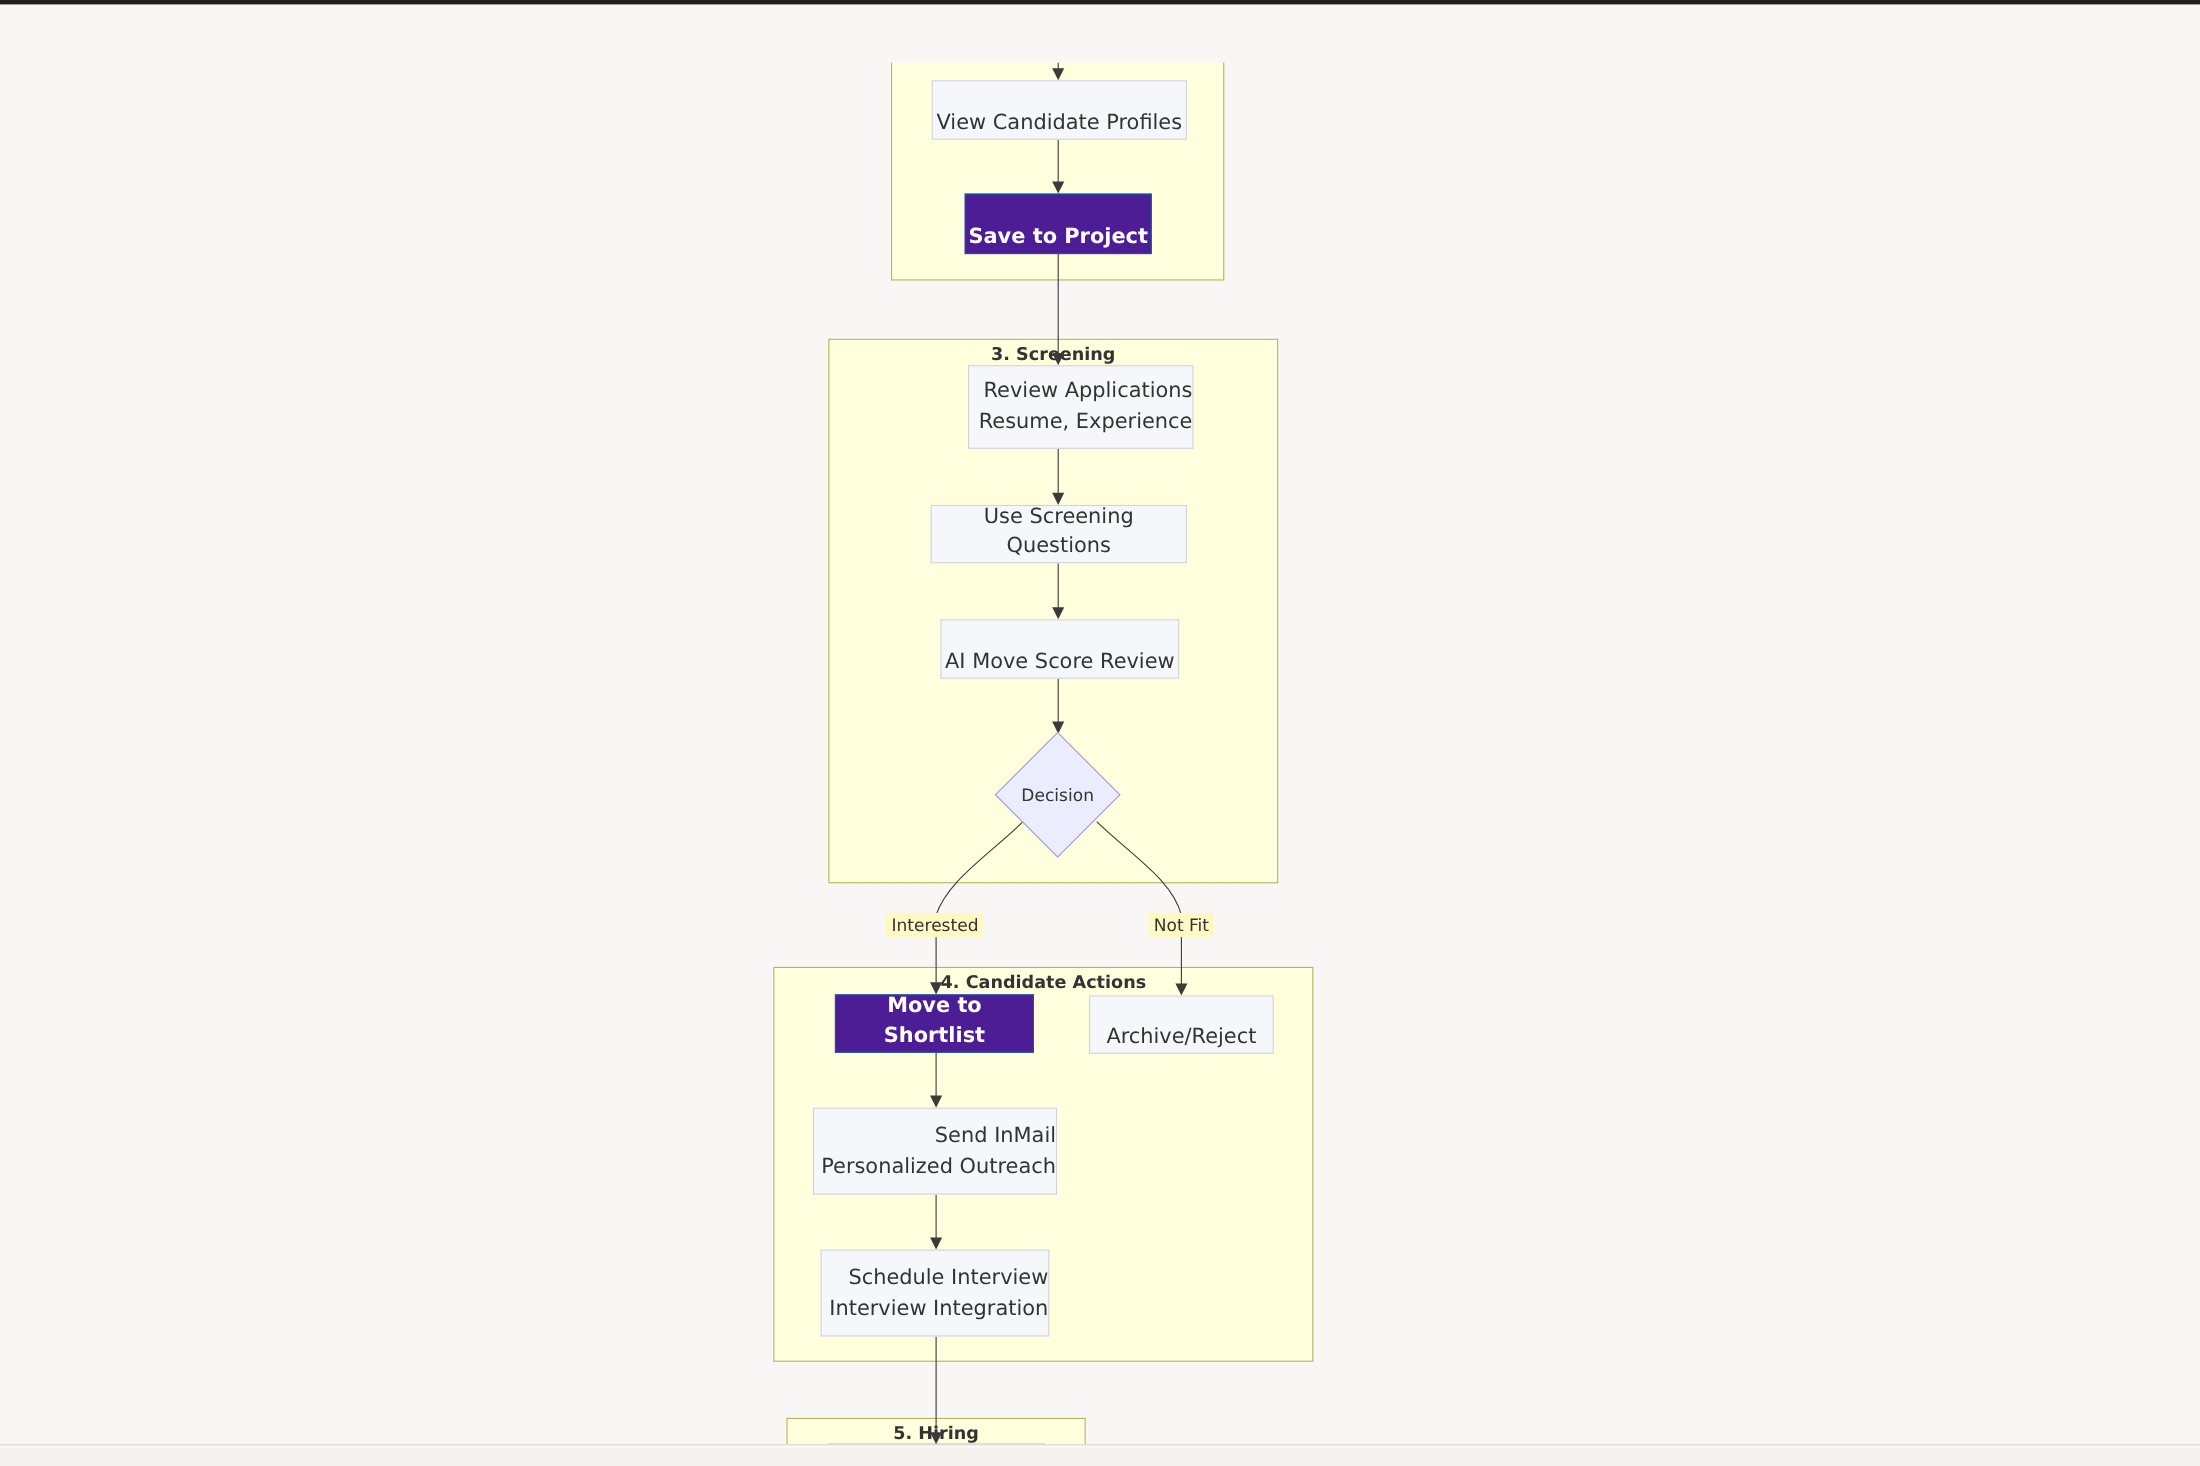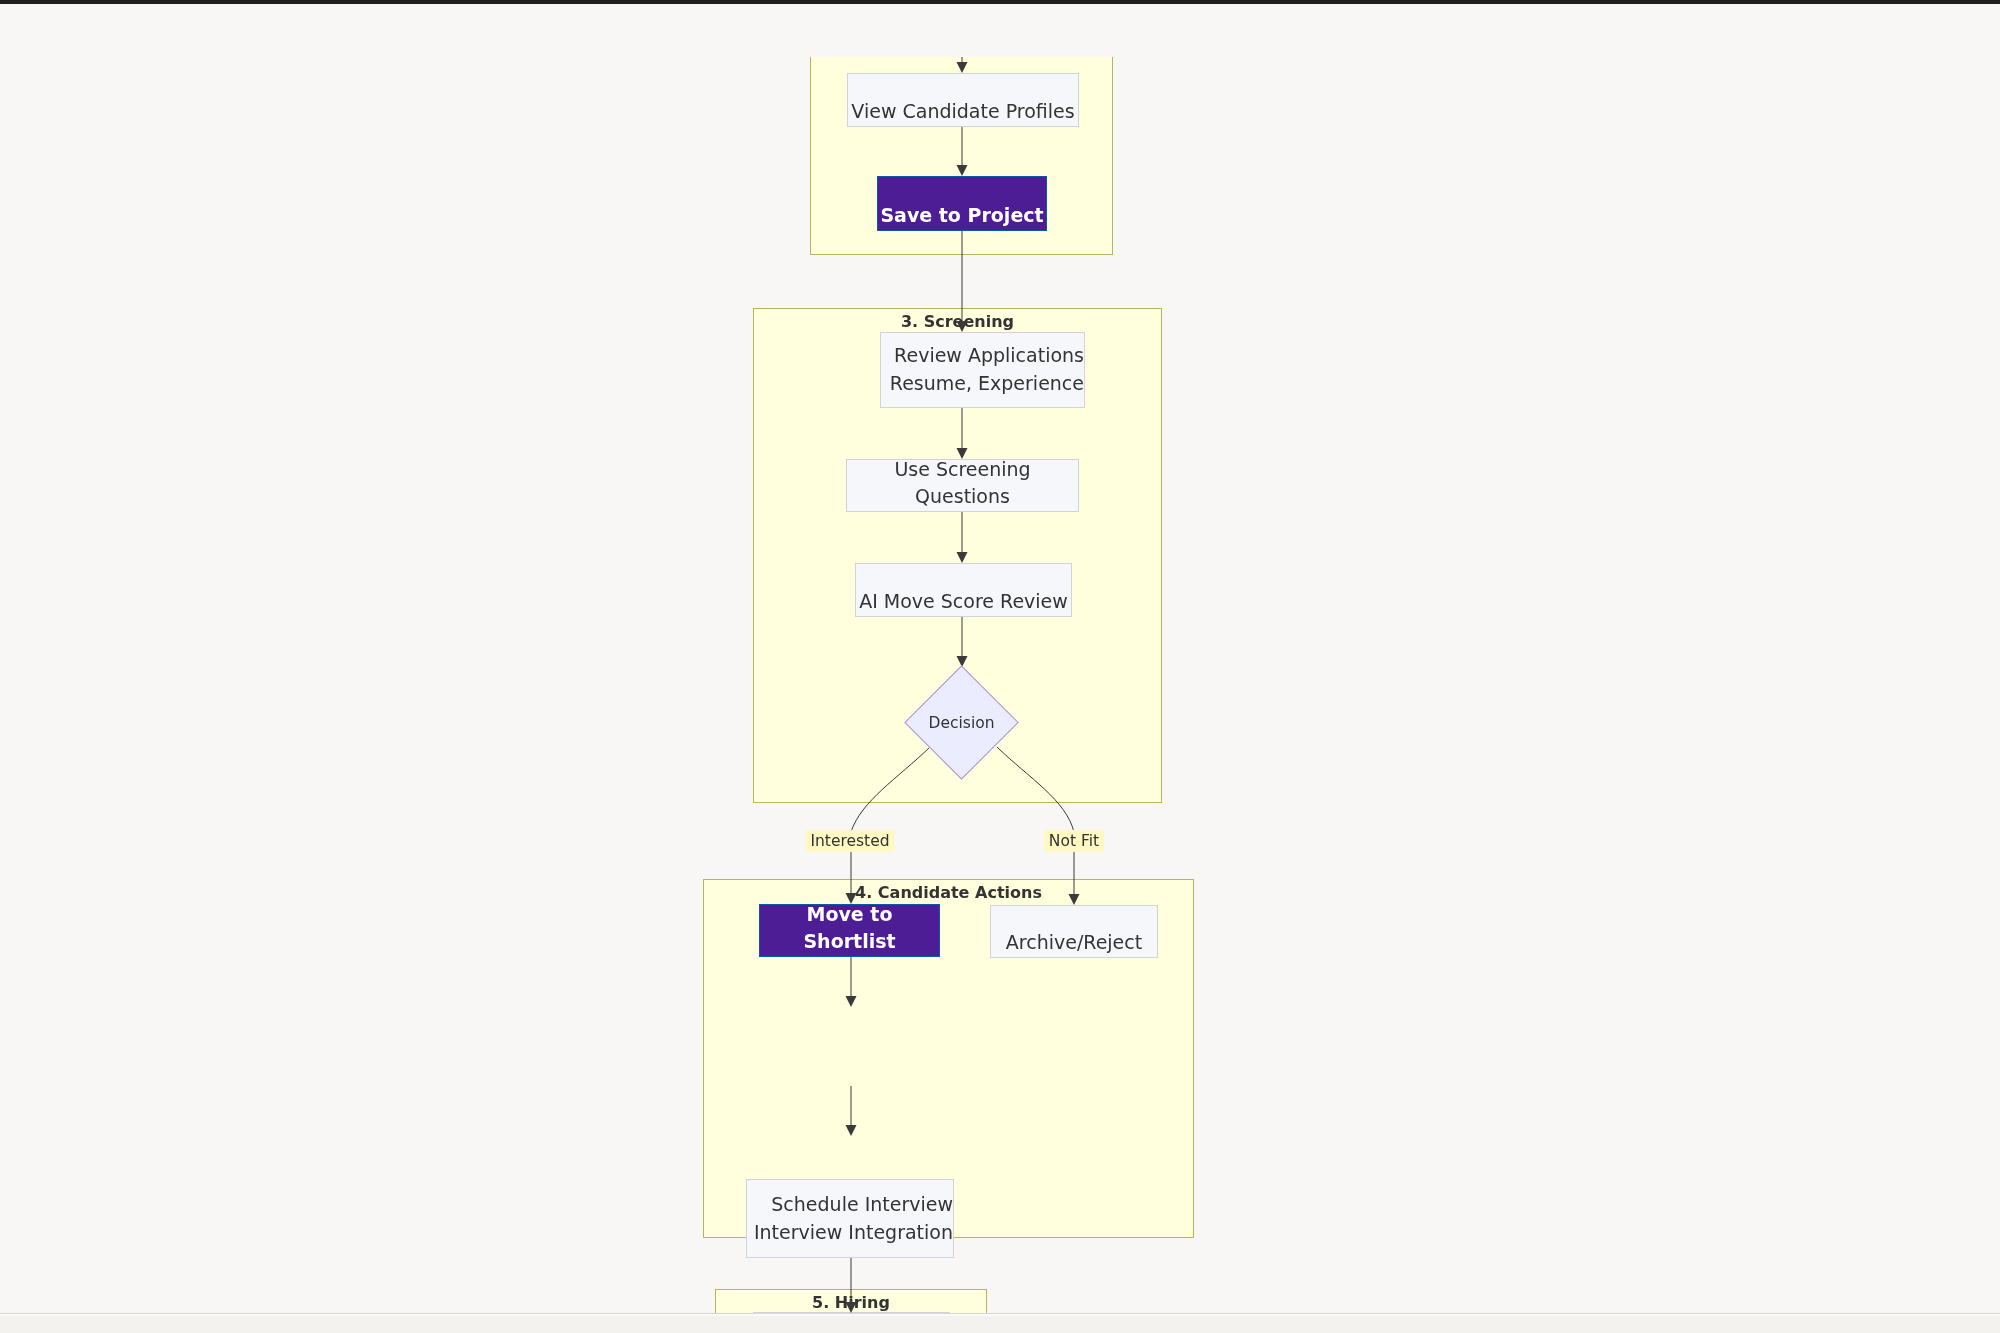--- a/index.html
+++ b/index.html
@@ -129,22 +129,26 @@
   </div>
 
   <div class="node primary" style="left:759px;top:904px;width:181px;height:53px;">
     <span>Move to Shortlist</span>
   </div>
 
   <div class="node" style="left:990px;top:905px;width:168px;height:53px;">
     <span>Archive/Reject</span>
   </div>
 
+  <div class="node multiline" style="left:739px;top:1007px;width:222px;height:79px;">
+    <span>Send InMail</span>
+    <span>Personalized Outreach</span>
+  </div>
 
-  <div class="node multiline" style="left:746px;top:1136px;width:208px;height:79px;margin-top:43px;">
+  <div class="node multiline" style="left:746px;top:1136px;width:208px;height:79px;">
     <span>Schedule Interview</span>
     <span>Interview Integration</span>
   </div>
 
   <div class="edge-label" style="left:850px;top:841px;">Interested</div>
   <div class="edge-label" style="left:1074px;top:841px;">Not Fit</div>
 
   <div class="footer"></div>
 
 </div>

